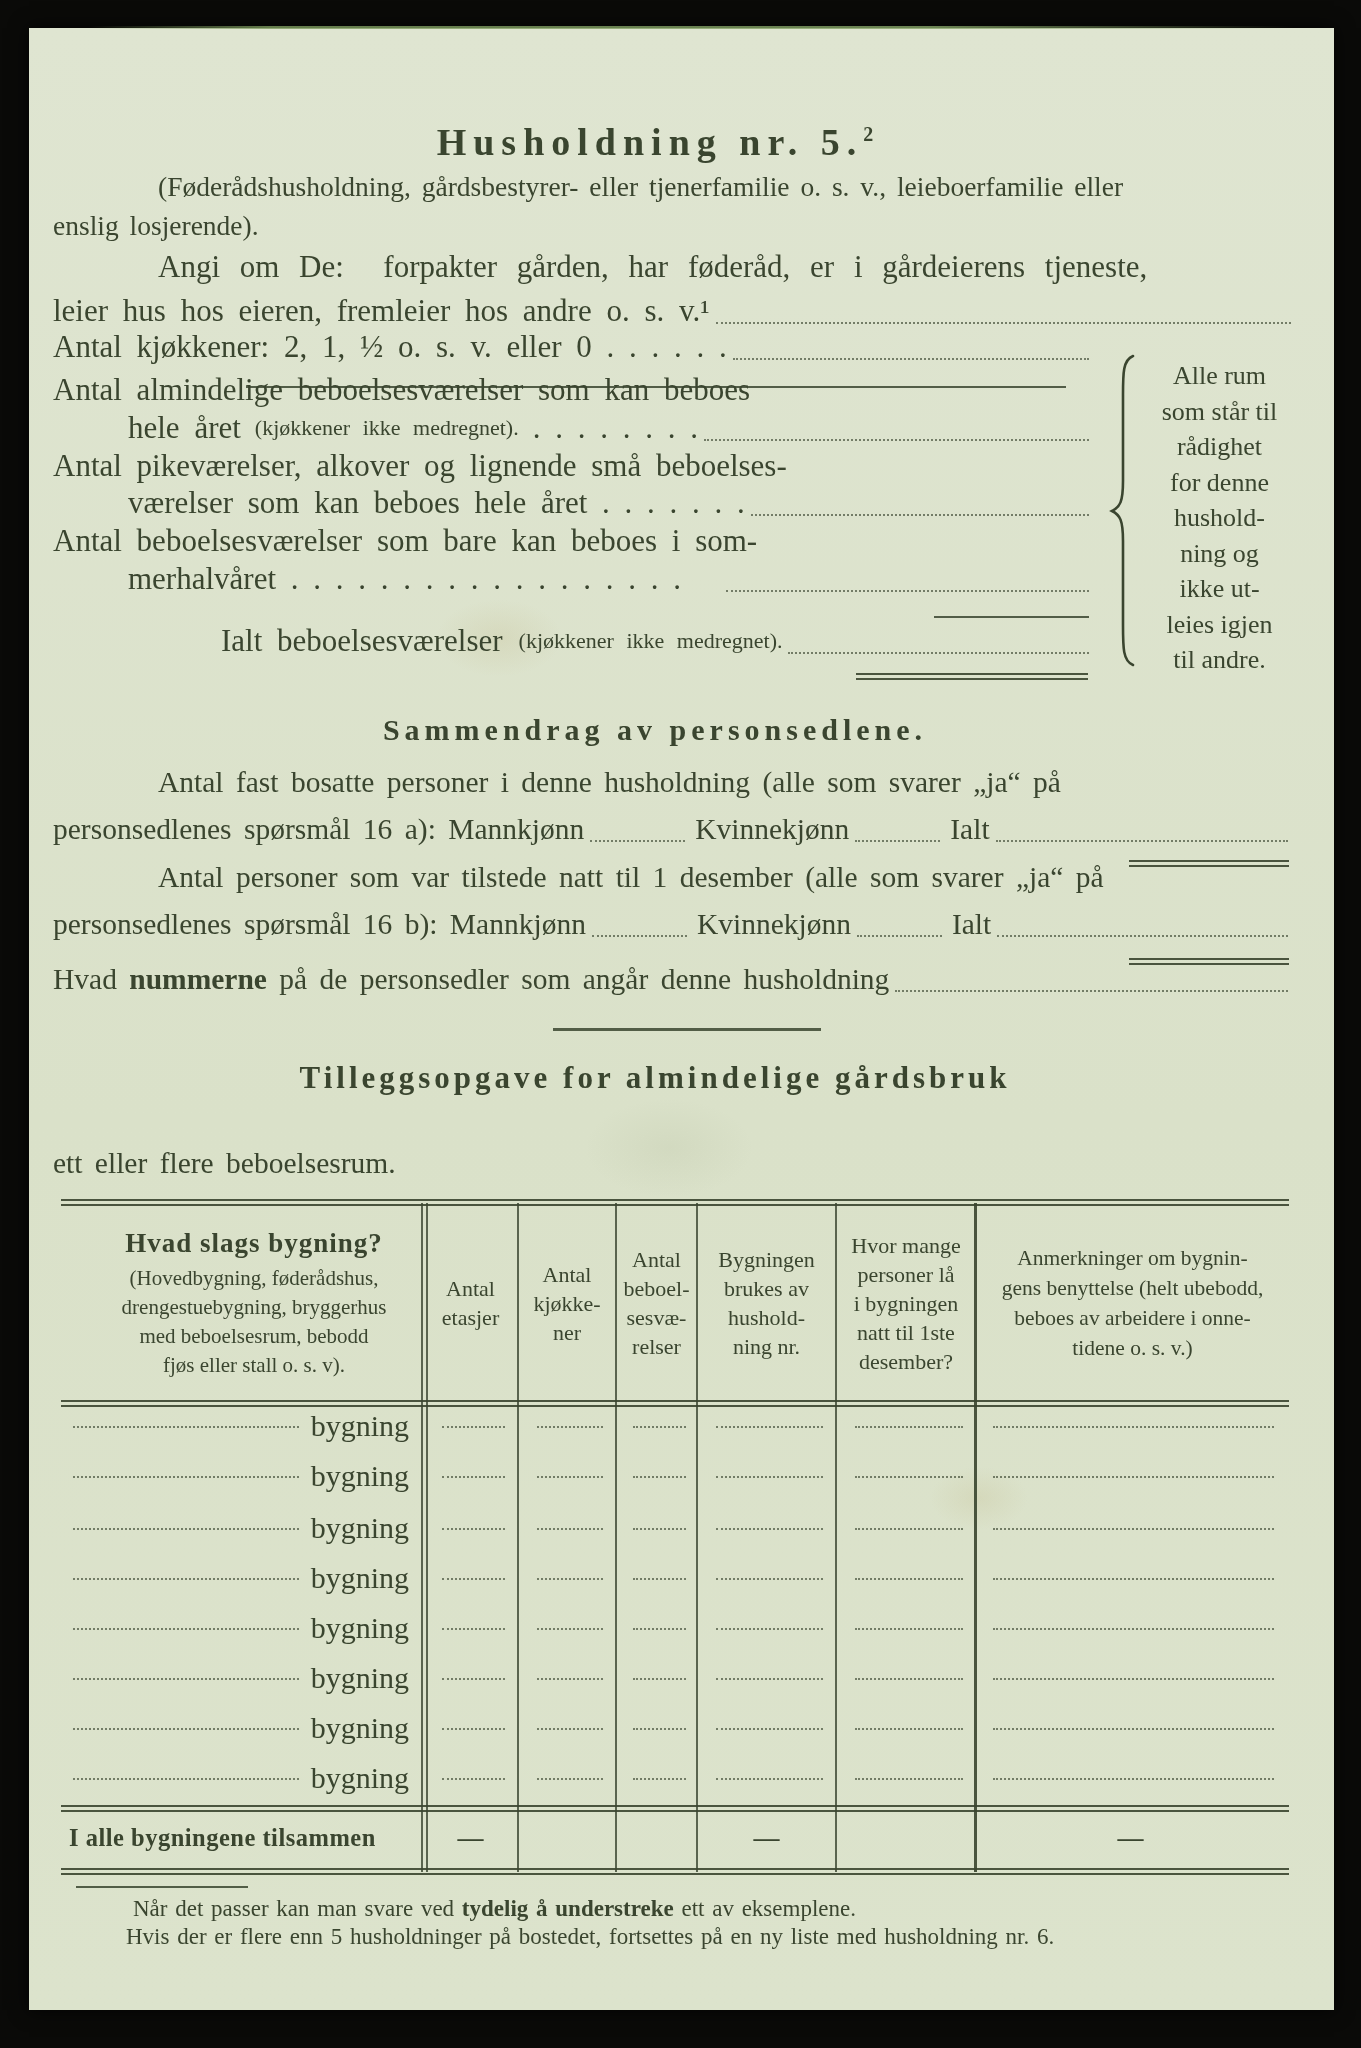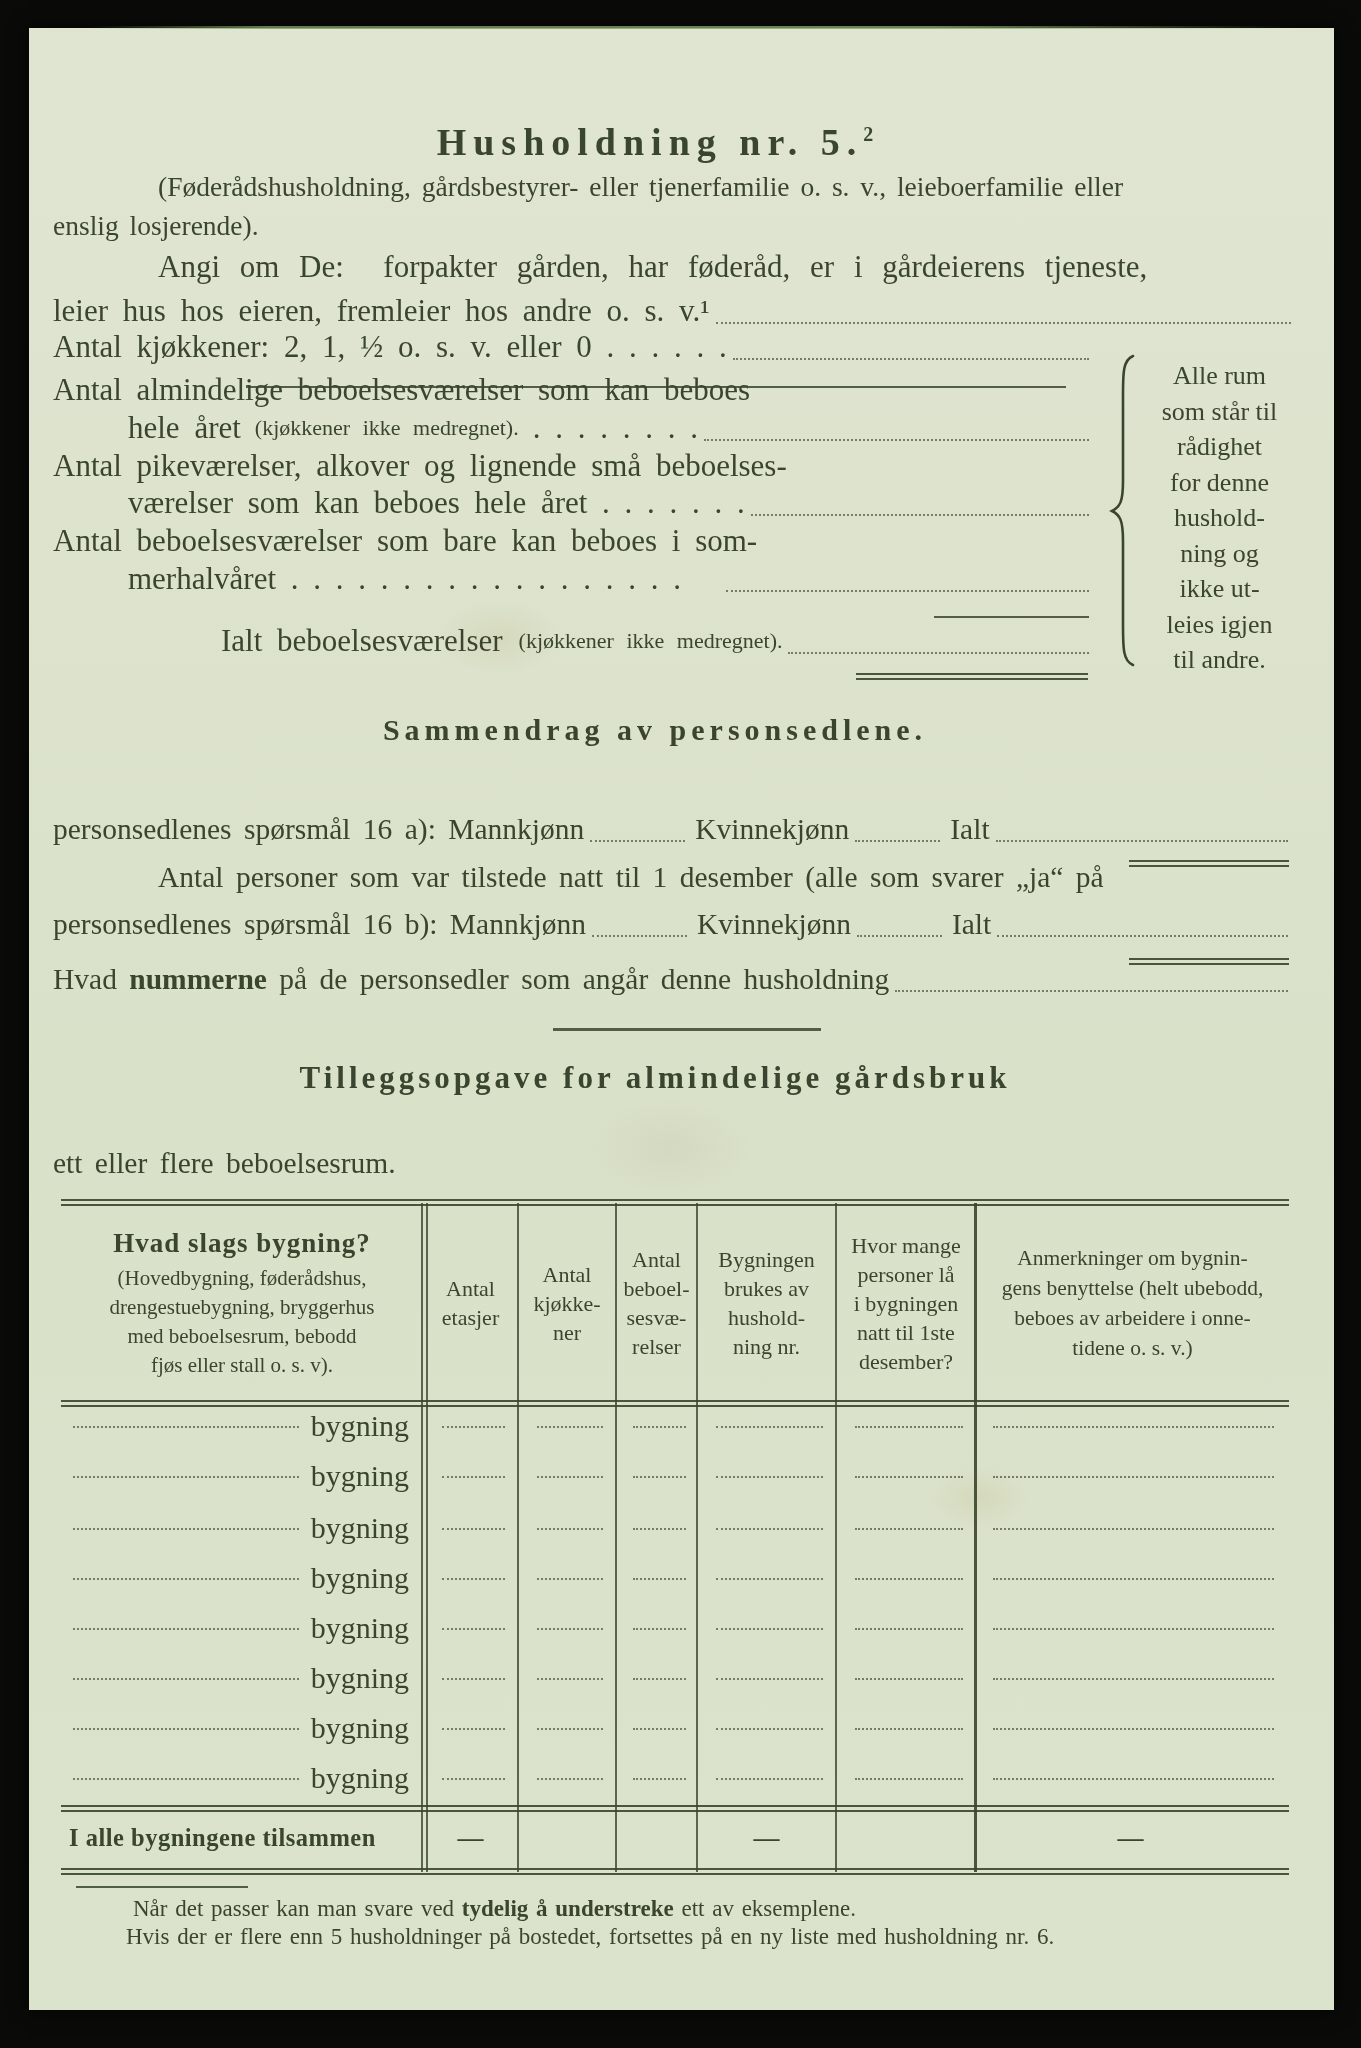--- a/index.html
+++ b/index.html
@@ -126,20 +126,21 @@
 som står til
 rådighet
 for denne
 hushold-
 ning og
 ikke ut-
 leies igjen
 til andre.</div>
 
   <div class="abs ctr h2" style="top:685px;">Sammendrag av personsedlene.</div>
+  <div class="abs q fs29" style="top:734px;left:24px;text-indent:105px;">Antal fast bosatte personer i denne husholdning (alle som svarer „ja“ på</div>
   <div class="abs q fs29 line" style="top:781px;left:24px;width:1235px;">
     <span>personsedlenes spørsmål 16 a): Mannkjønn</span>
     <span class="dfill f95"></span>
     <span style="margin-left:10px;">Kvinnekjønn</span>
     <span class="dfill f85"></span>
     <span style="margin-left:10px;">Ialt</span>
     <span class="dfill"></span>
   </div>
   <div class="abs dbl" style="top:832px;left:1100px;width:160px;"></div>
 
@@ -170,21 +171,21 @@
     <div class="abs dbl" style="top:0;left:0;width:100%;"></div>
 
     <div class="vline" style="left:360px;"></div>
     <div class="vline" style="left:365px;"></div>
     <div class="vline" style="left:456px;"></div>
     <div class="vline" style="left:554px;"></div>
     <div class="vline" style="left:635px;"></div>
     <div class="vline" style="left:774px;"></div>
     <div class="vline thick" style="left:913px;"></div>
 
-    <div class="hcell" style="left:0;width:362px;">
+    <div class="hcell" style="left:12px;width:362px;">
       <div class="ht">Hvad slags bygning?</div>
       <div class="hs pre">(Hovedbygning, føderådshus,
 drengestuebygning, bryggerhus
 med beboelsesrum, bebodd
 fjøs eller stall o. s. v).</div>
     </div>
     <div class="hcell hc pre" style="left:362px;width:95px;">Antal
 etasjer</div>
     <div class="hcell hc pre" style="left:457px;width:98px;">Antal
 kjøkke-

